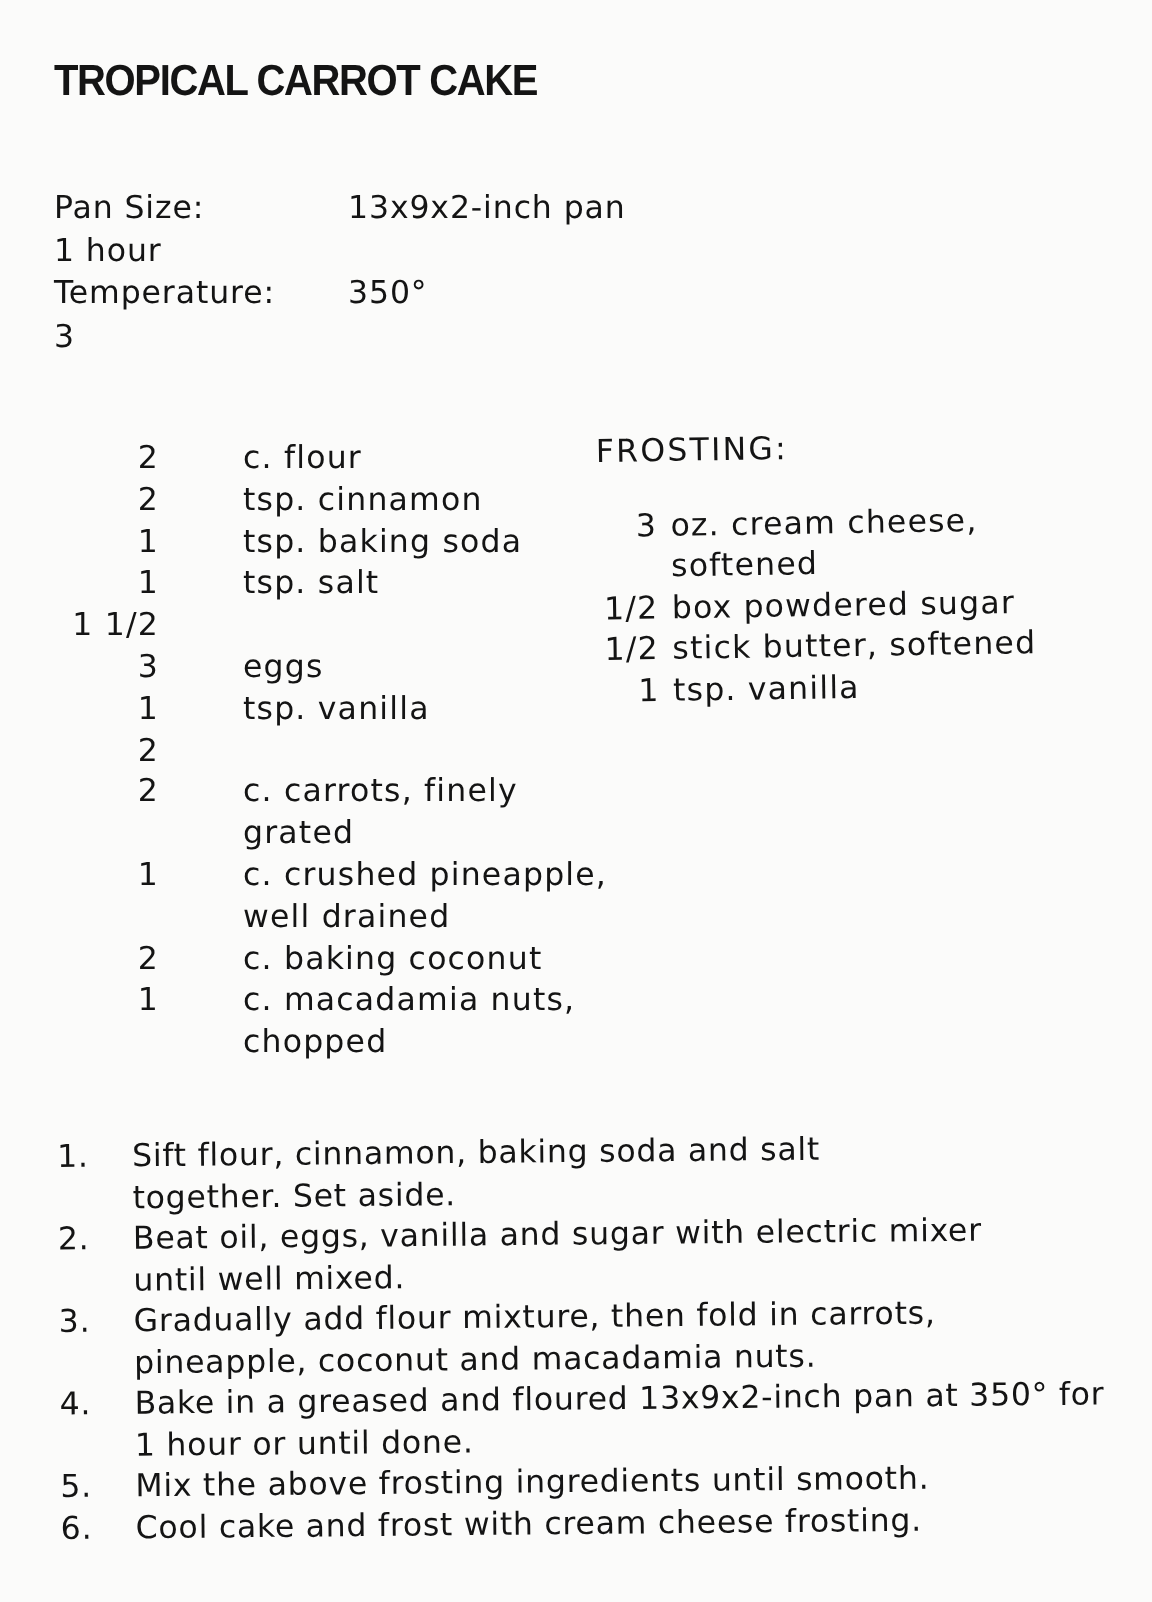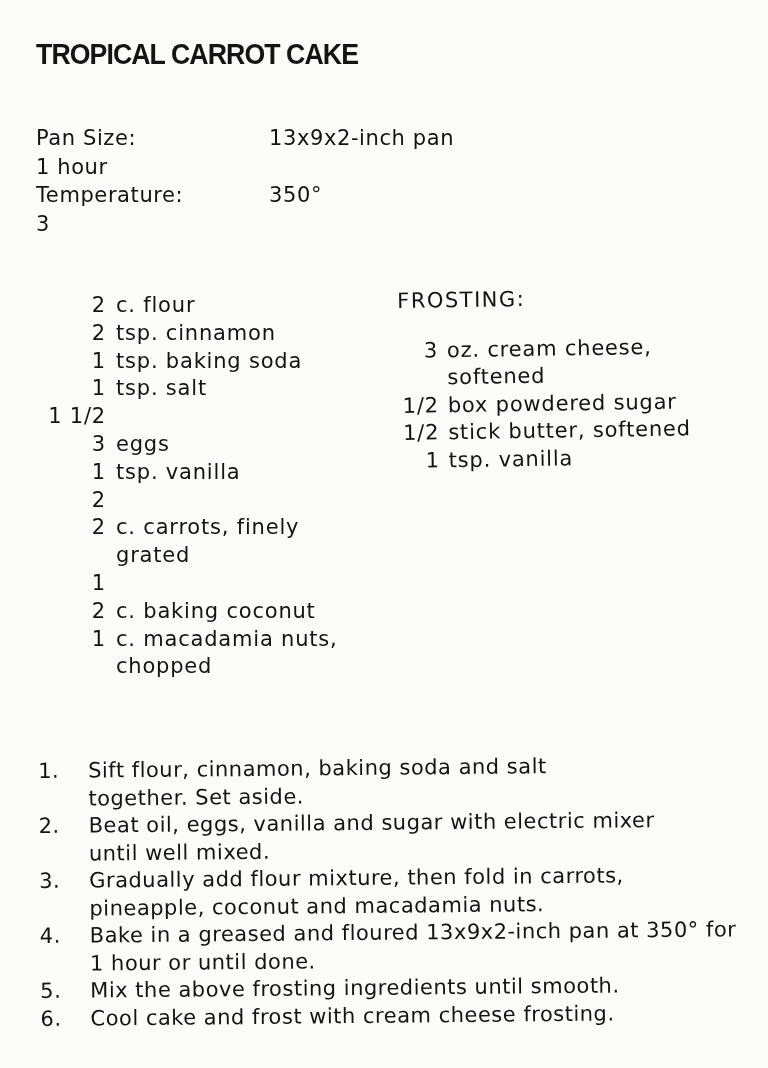--- a/index.html
+++ b/index.html
@@ -25,33 +25,33 @@
       margin: 0;
     }
     .specs {
       position: absolute;
       left: 36px;
       top: 124px;
       font-size: 21px;
       line-height: 28.5px;
       letter-spacing: 0.6px;
     }
-    .spec-row { display: flex; gap: 37px; }
+    .spec-row { display: flex; }
     .spec-label { width: 196px; }
     .ingredients {
       position: absolute;
       left: 36px;
       top: 292px;
       font-size: 21px;
       line-height: 27.8px;
       letter-spacing: 0.8px;
     }
     .ing-row { display: flex; }
     .ing-qty { width: 70px; text-align: right; padding-right: 10px; white-space: nowrap; }
-    .ing-text { width: 260px; }
+    .ing-text { width: 260px; margin-left: 46px; }
     .frosting {
       position: absolute;
       left: 397px;
       top: 288px;
       font-size: 21px;
       line-height: 27.5px;
       letter-spacing: 0.8px;
       transform: rotate(-0.9deg);
       transform-origin: left top;
     }
@@ -125,20 +125,21 @@
     </div>
   <div class="ing-row">
       <span class="ing-qty">2</span>
     </div>
   <div class="ing-row">
       <span class="ing-qty">2</span>
       <span class="ing-text">c. carrots, finely grated</span>
     </div>
   <div class="ing-row">
       <span class="ing-qty">1</span>
+      <span class="ing-text">c. crushed pineapple, well drained</span>
     </div>
   <div class="ing-row">
       <span class="ing-qty">2</span>
       <span class="ing-text">c. baking coconut</span>
     </div>
   <div class="ing-row">
       <span class="ing-qty">1</span>
       <span class="ing-text">c. macadamia nuts, chopped</span>
     </div>
 </div>

